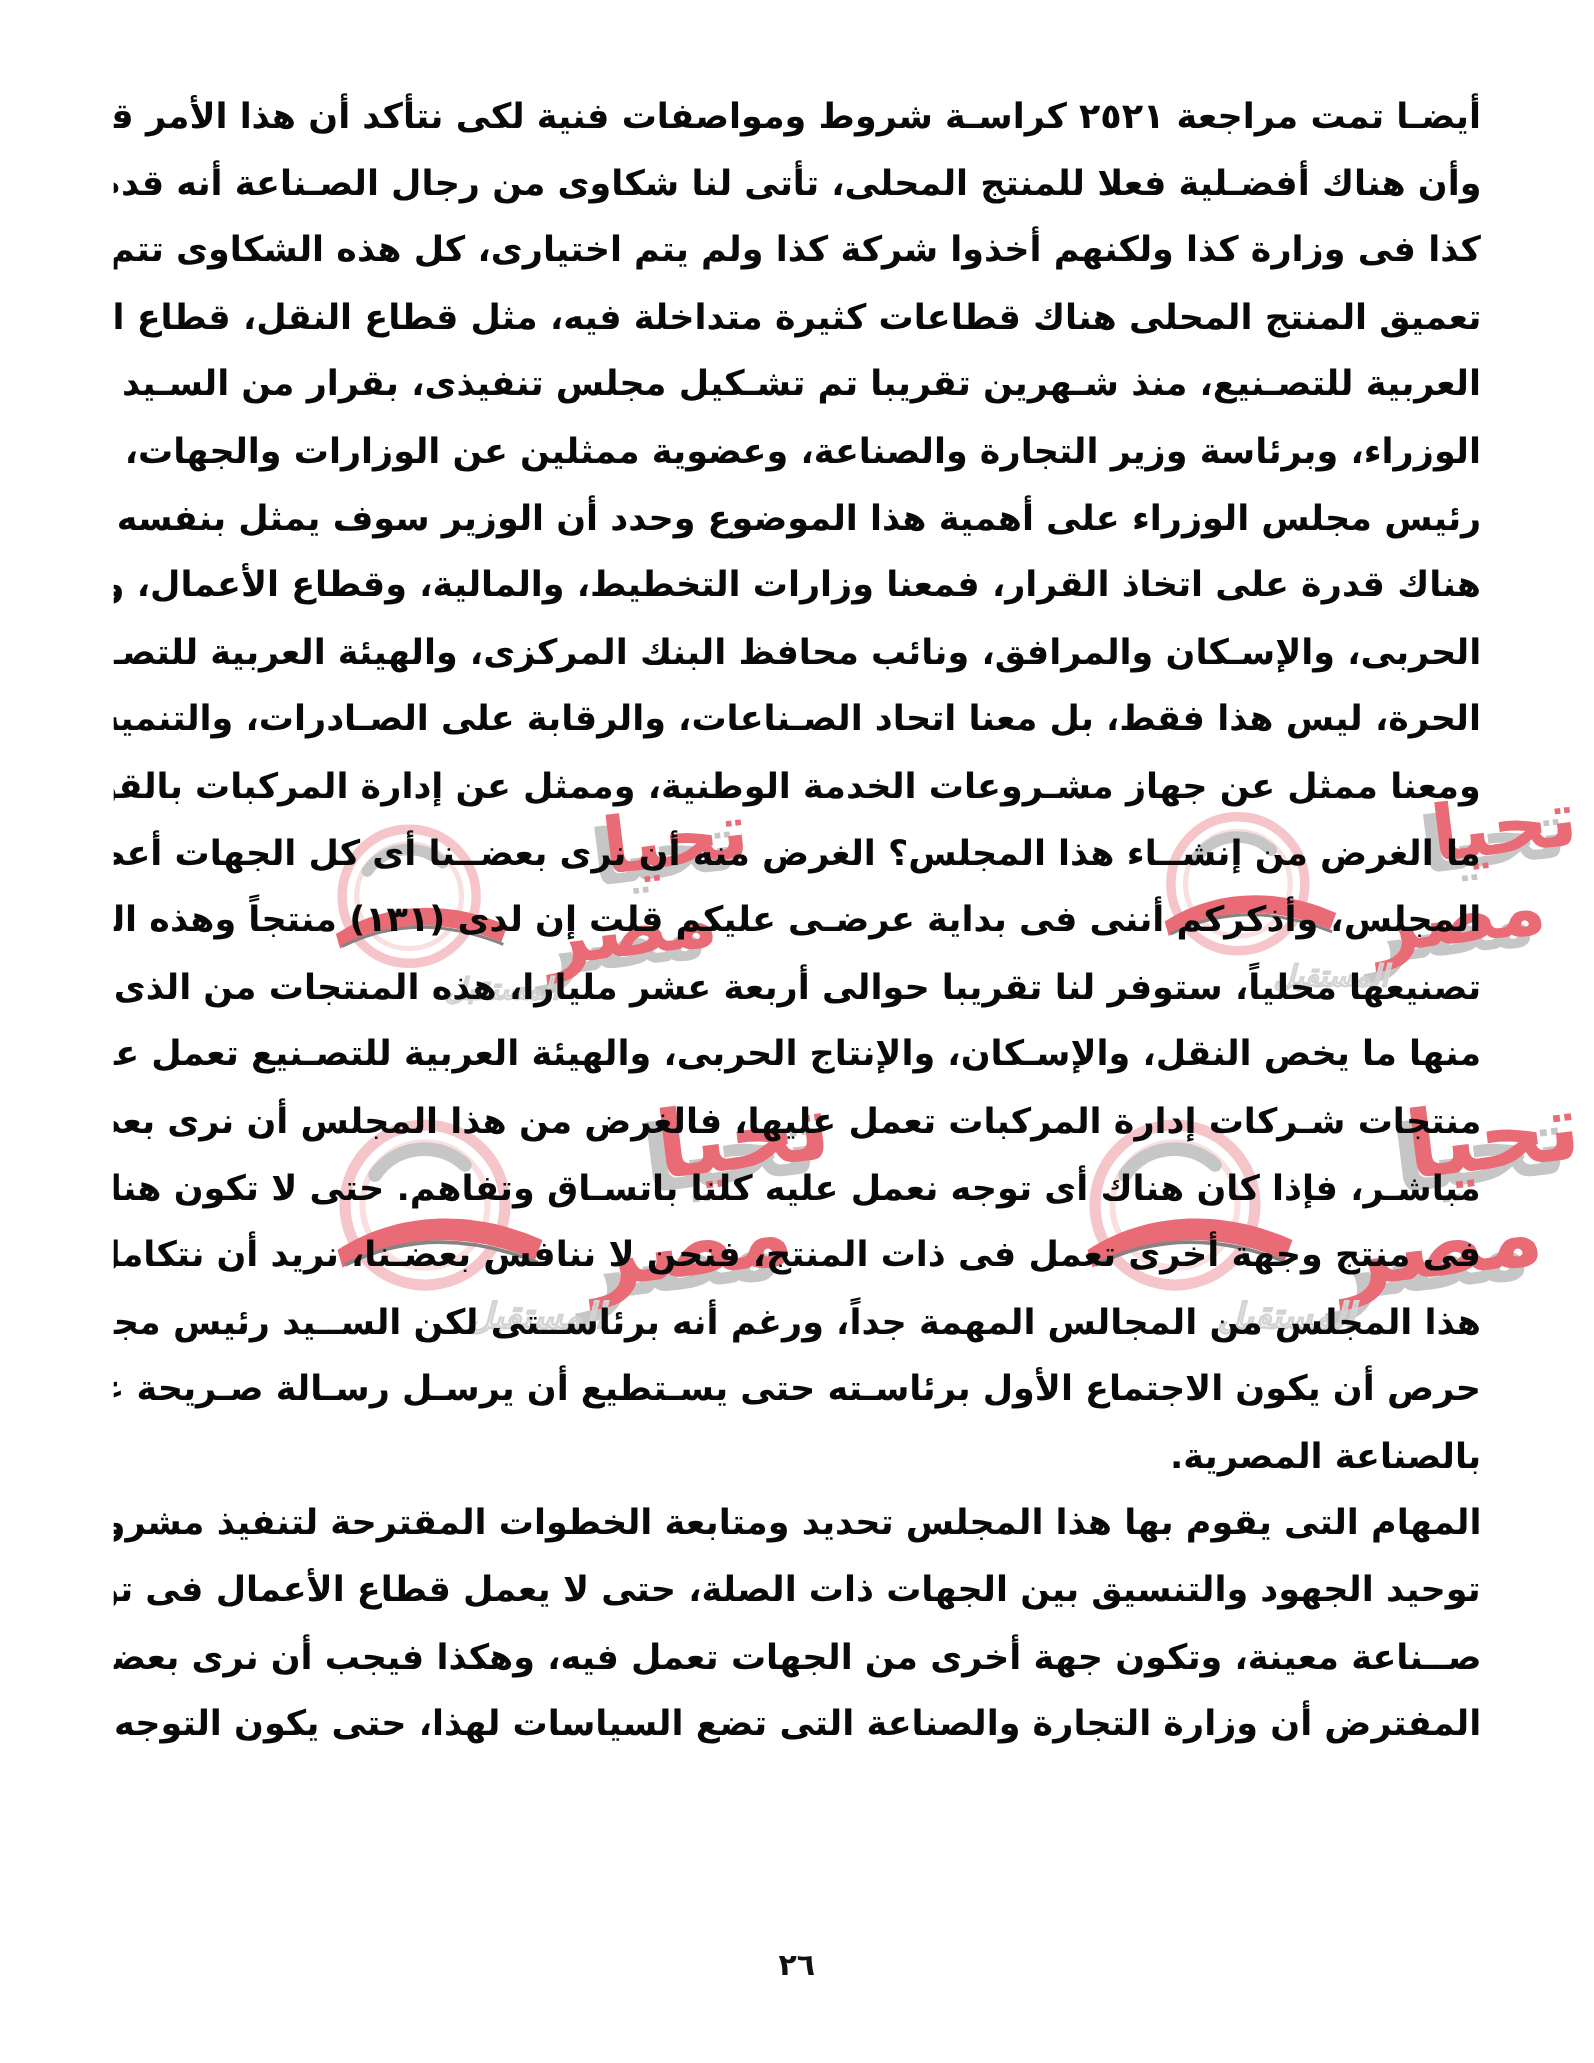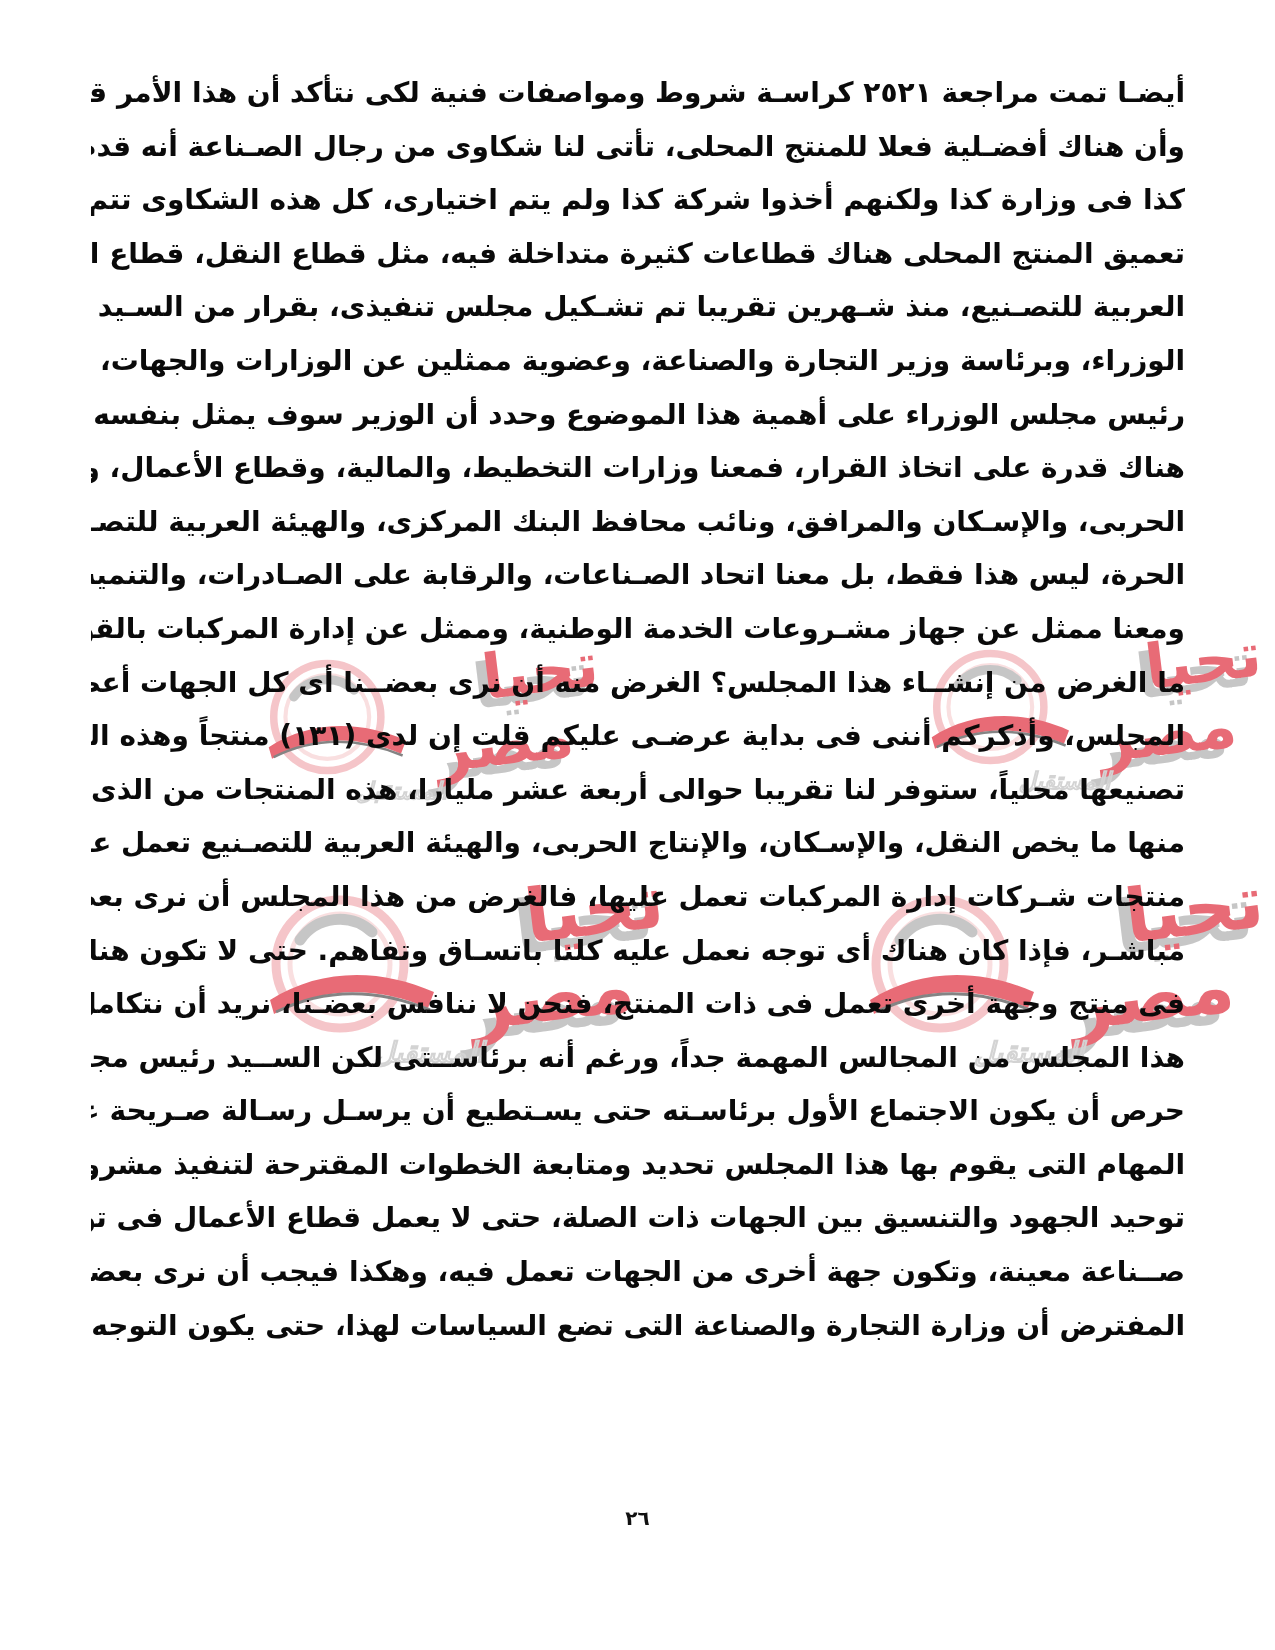--- a/index.html
+++ b/index.html
@@ -32,25 +32,25 @@
     text-align-last: justify;
     white-space: nowrap;
   }
   .line.para-end {
     text-align-last: right;
   }
 
   
   .page-number {
     position: absolute;
-    top: 1506px;
+    top: 1558px;
     left: 0;
     width: 100%;
     text-align: center;
-    font-size: 20px;
+    font-size: 24px;
     font-weight: bold;
     color: #111;
     z-index: 2;
     direction: rtl;
   }
 
   
   .watermark {
     position: absolute;
     z-index: 1;
@@ -150,20 +150,21 @@
     <div class="line">ومعنا ممثل عن جهاز مشـروعات الخدمة الوطنية، وممثل عن إدارة المركبات بالقوات المسـلحة،</div>
     <div class="line">ما الغرض من إنشــاء هذا المجلس؟ الغرض منه أن نرى بعضــنا أى كل الجهات أعضـــاء هذا</div>
     <div class="line">المجلس، وأذكركم أننى فى بداية عرضـى عليكم قلت إن لدى (١٣١) منتجاً وهذه المنتجات إذا تم</div>
     <div class="line">تصنيعها محلياً، ستوفر لنا تقريبا حوالى أربعة عشر مليارا، هذه المنتجات من الذى يستخدمها؟</div>
     <div class="line">منها ما يخص النقل، والإسـكان، والإنتاج الحربى، والهيئة العربية للتصـنيع تعمل عليها، وهناك</div>
     <div class="line">منتجات شـركات إدارة المركبات تعمل عليها، فالغرض من هذا المجلس أن نرى بعضـنا بشـكل</div>
     <div class="line">مباشـر، فإذا كان هناك أى توجه نعمل عليه كلنا باتسـاق وتفاهم. حتى لا تكون هناك جهة تعمل</div>
     <div class="line">فى منتج وجهة أخرى تعمل فى ذات المنتج، فنحن لا ننافس بعضـنا، نريد أن نتكامل معاً، وأعتبر</div>
     <div class="line">هذا المجلس من المجالس المهمة جداً، ورغم أنه برئاســتى لكن الســيد رئيس مجلس الوزراء</div>
     <div class="line">حرص أن يكون الاجتماع الأول برئاسـته حتى يسـتطيع أن يرسـل رسـالة صـريحة عن اهتمامنا</div>
+    <div class="line para-end">بالصناعة المصرية.</div>
     <div class="line">المهام التى يقوم بها هذا المجلس تحديد ومتابعة الخطوات المقترحة لتنفيذ مشروعات الاستثمار،</div>
     <div class="line">توحيد الجهود والتنسيق بين الجهات ذات الصلة، حتى لا يعمل قطاع الأعمال فى توجه معين أو</div>
     <div class="line">صــناعة معينة، وتكون جهة أخرى من الجهات تعمل فيه، وهكذا فيجب أن نرى بعضـــنا، ومن</div>
     <div class="line">المفترض أن وزارة التجارة والصناعة التى تضع السياسات لهذا، حتى يكون التوجه واحداً فيجب</div>
   </div>
 
   <div class="page-number">٢٦</div>
 
 </div>
 

